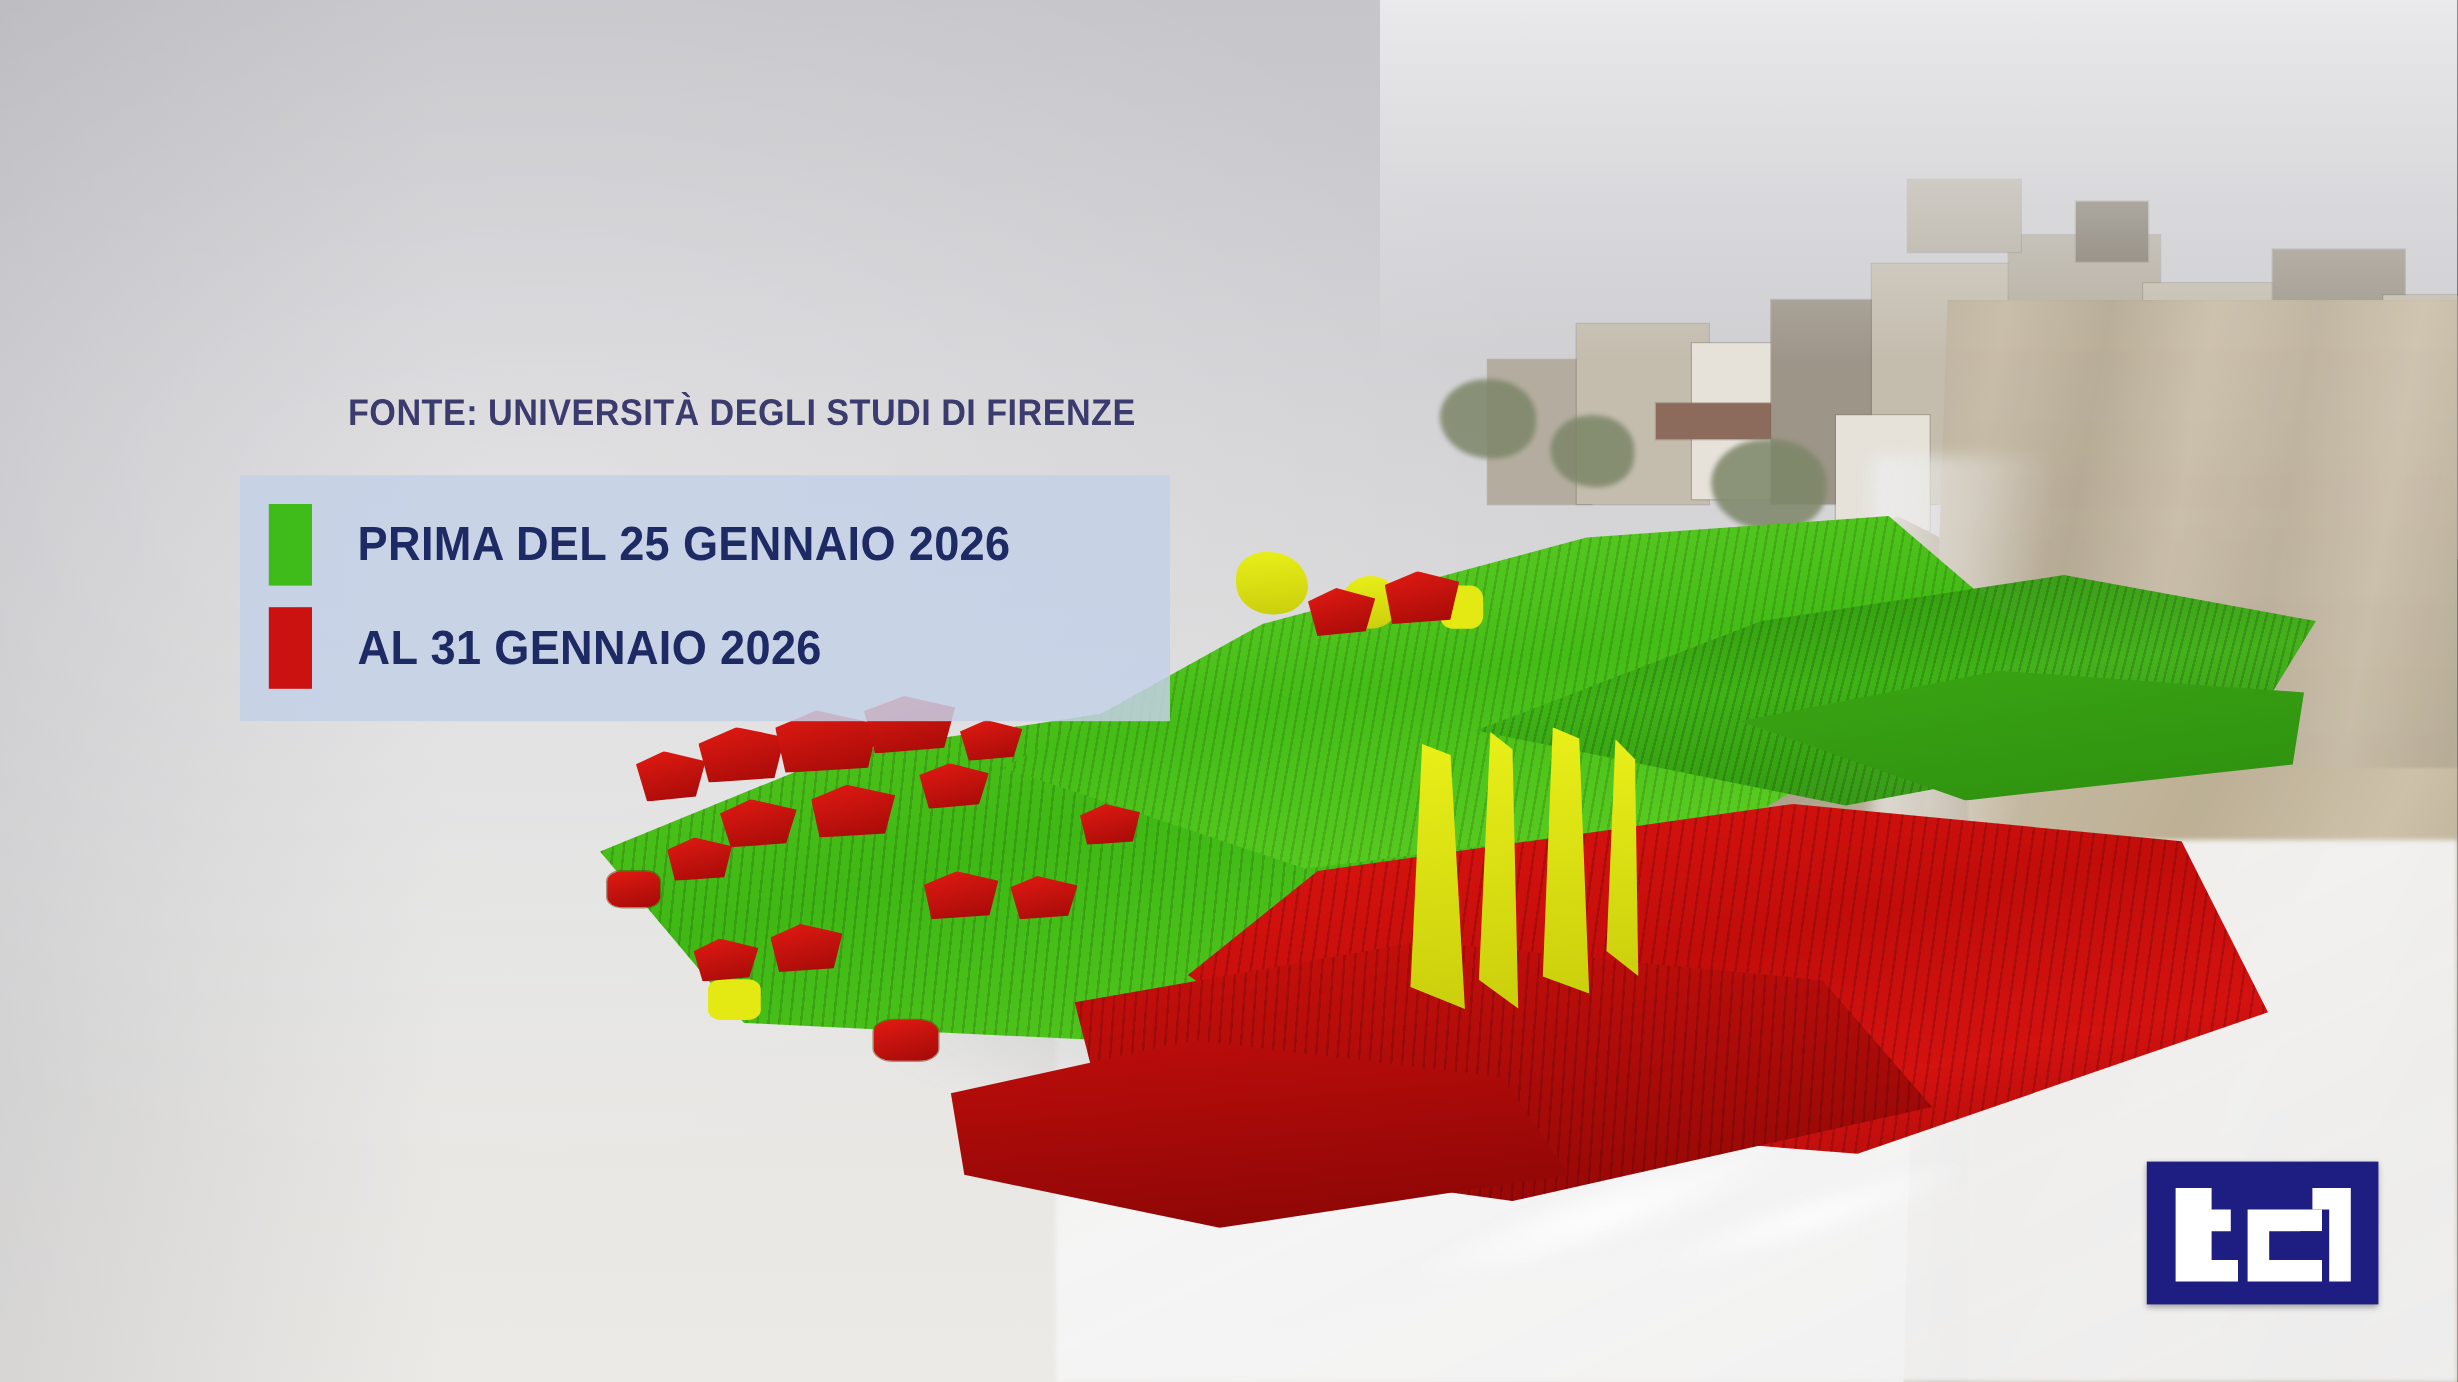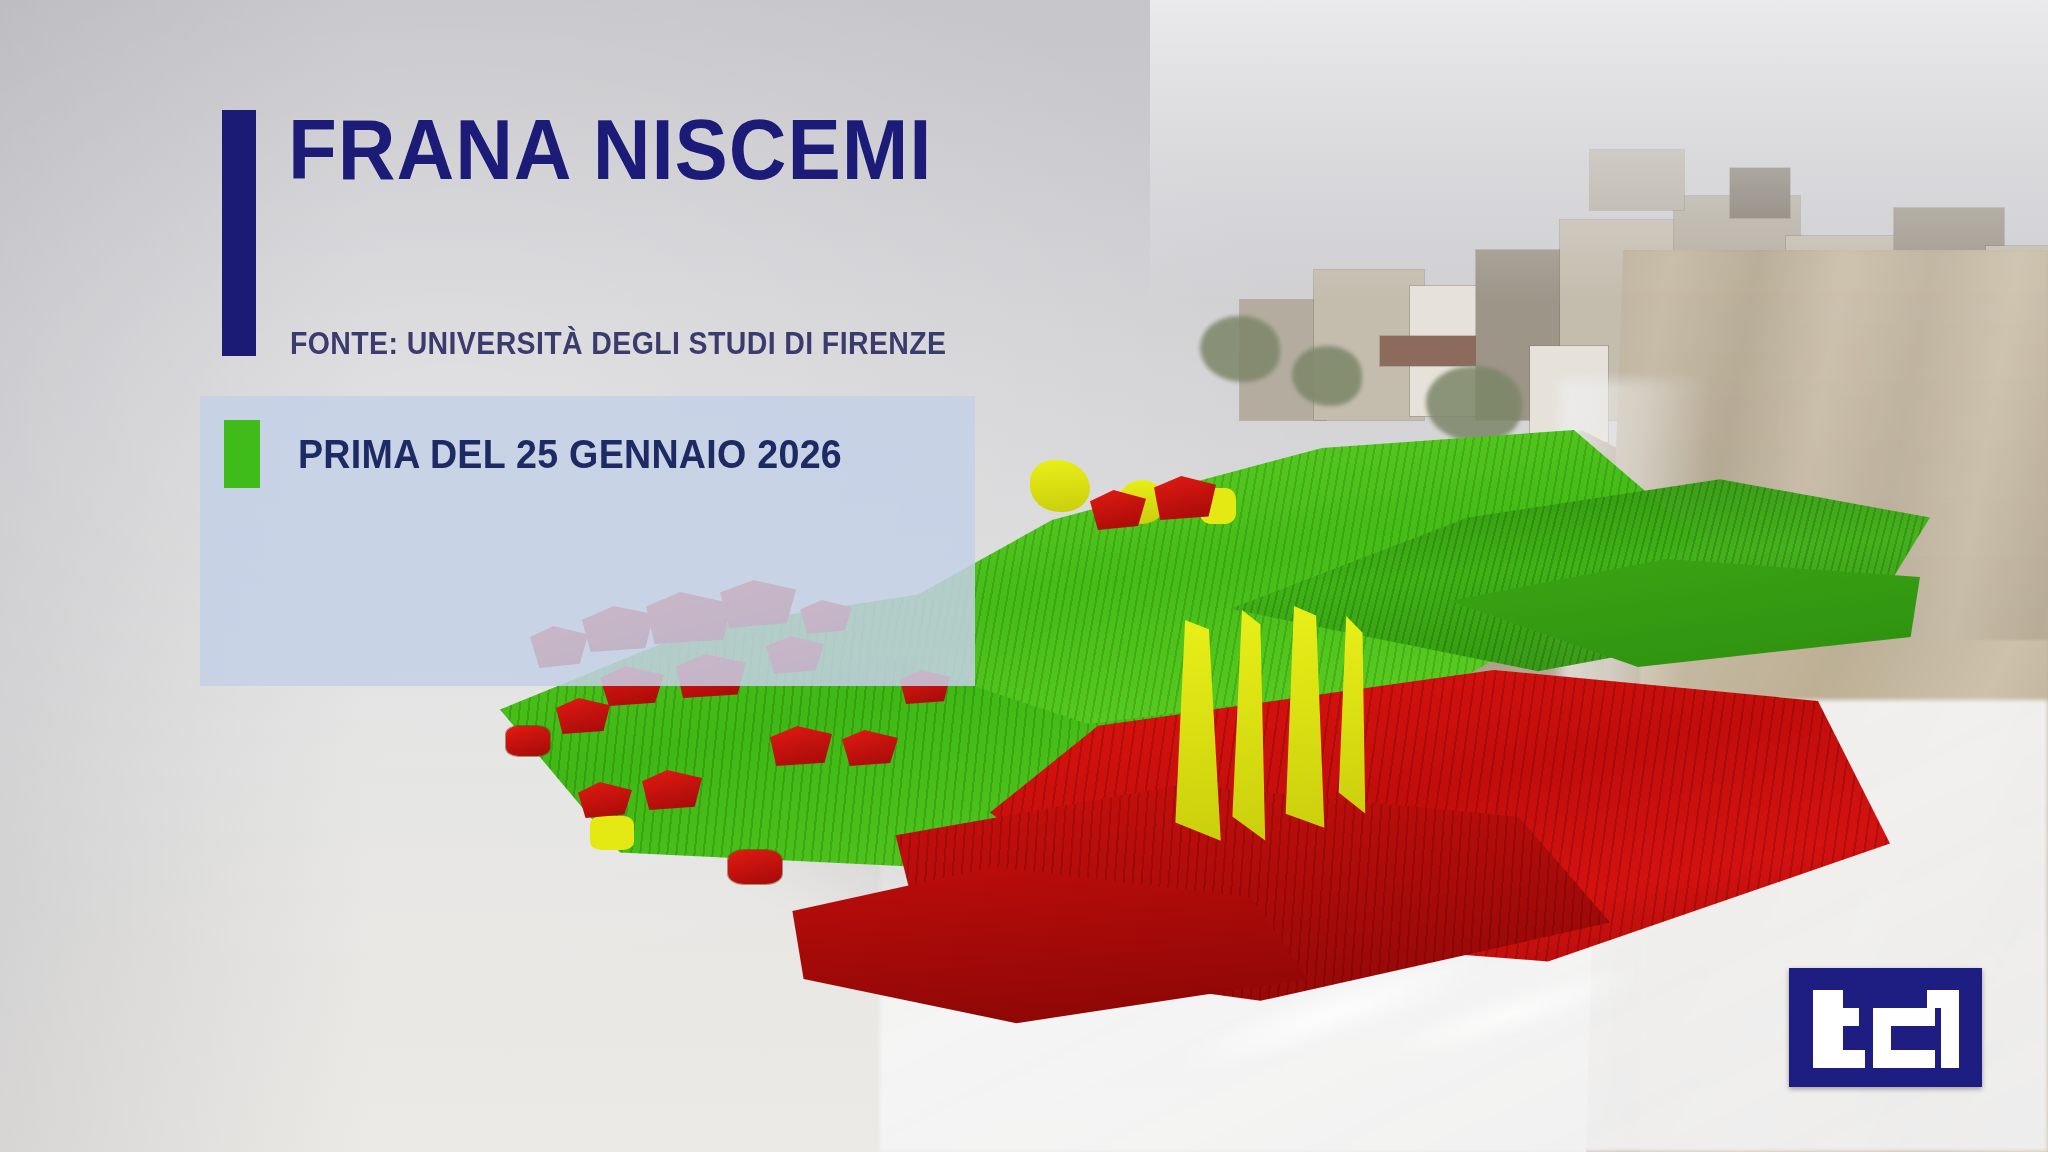--- a/index.html
+++ b/index.html
@@ -207,21 +207,21 @@
     font-size:31px;
     font-weight:bold;
     letter-spacing:.4px;
     transform:scaleX(.92);
     transform-origin:left top;
     white-space:nowrap;
     text-shadow:0 0 1px rgba(255,255,255,.55);
   }
 
   .legend{
-    position:absolute;left:200px;top:396px;width:775px;height:290px;
+    position:absolute;left:200px;top:396px;width:775px;height:205px;
     background:rgba(197,209,231,.86);
     padding:0;
   }
   .legend-row{
     position:absolute;left:24px;display:flex;align-items:center;
   }
   .legend-row:nth-of-type(1){top:24px;}
   .legend-row:nth-of-type(2){top:110px;}
   .legend-row:nth-of-type(3){top:196px;}
   .swatch{width:36px;height:68px;flex:0 0 auto;display:block;}
@@ -327,32 +327,32 @@
       <div class="patch red-blk" style="left:172px;top:340px;width:60px;height:40px;clip-path:polygon(0 28%,42% 0,100% 20%,88% 92%,12% 100%);"></div>
       <div class="patch red-blk" style="left:108px;top:352px;width:54px;height:36px;clip-path:polygon(0 30%,40% 0,100% 22%,86% 90%,14% 100%);"></div>
       <div class="patch red-blk" style="left:430px;top:240px;width:50px;height:34px;clip-path:polygon(0 28%,42% 0,100% 20%,88% 92%,12% 100%);"></div>
       <div class="patch red-blk" style="left:620px;top:60px;width:56px;height:40px;clip-path:polygon(0 28%,42% 0,100% 22%,86% 90%,14% 100%);"></div>
       <div class="patch red-blk" style="left:684px;top:46px;width:62px;height:44px;clip-path:polygon(0 26%,44% 0,100% 20%,88% 92%,10% 100%);"></div>
       <div class="patch red-blk" style="left:258px;top:420px;width:54px;height:34px;border-radius:30%;"></div>
       <div class="patch red-blk" style="left:36px; top:296px;width:44px;height:30px;border-radius:28%;"></div>
     </div>
   </div>
 
-  <div class="title-row">
-    <div class="accent-bar"></div>
-    <div class="title">FRANA NISCEMI</div>
-  </div>
 
   <div class="source">FONTE: UNIVERSITÀ DEGLI STUDI DI FIRENZE</div>
 
   <div class="legend">
     <div class="legend-row">
       <span class="swatch" style="background:#3fbb1a;"></span>
       <span class="legend-label">PRIMA DEL 25 GENNAIO 2026</span>
     </div>
+    <div class="legend-row">
+      <span class="swatch" style="background:#cc1111;"></span>
+      <span class="legend-label">AL 31 GENNAIO 2026</span>
+    </div>
   </div>
 
   <div class="tg1">
     <svg viewBox="0 0 193 119" aria-label="tg1">
 
       <path d="M24 22 H54 V40 H70 V58 H54 V82 H76 V100 H24 Z" fill="#ffffff"></path>
 
       <path d="M84 40 H146 V58 H102 V82 H146 V100 H84 Z" fill="#ffffff"></path>
       <path d="M128 58 H146 V82 H128 Z" fill="#1e1e82"></path>
 

